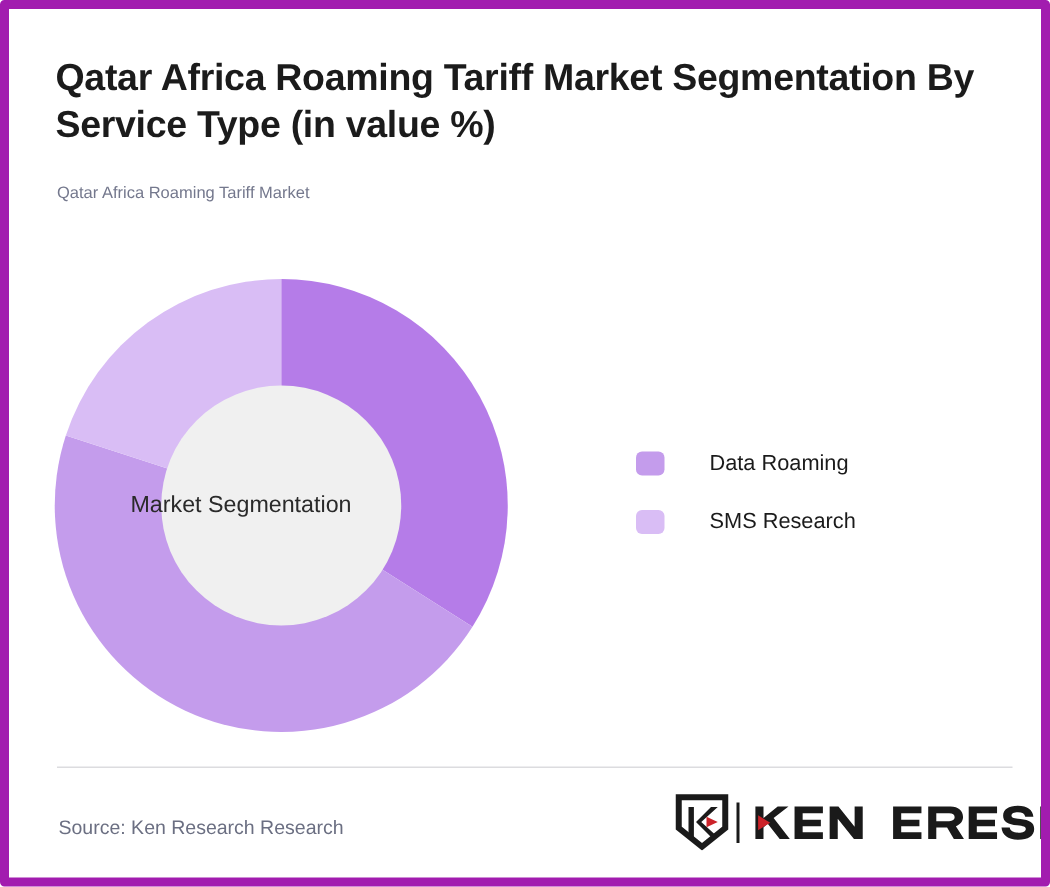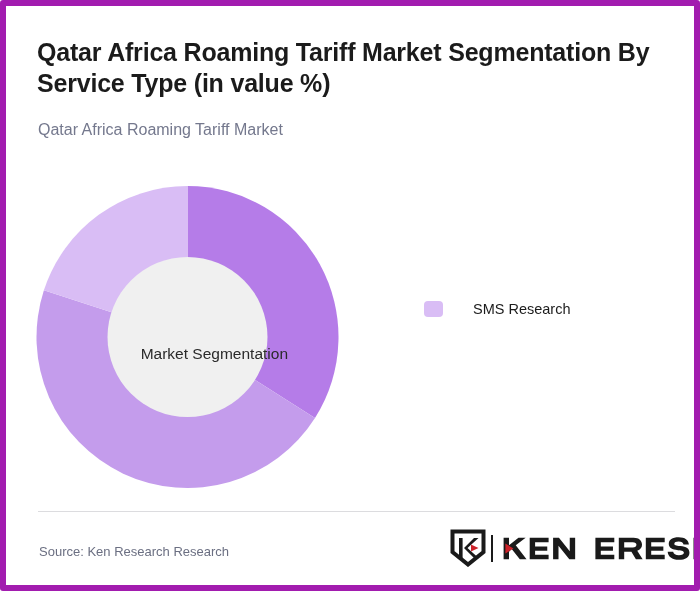--- a/index.html
+++ b/index.html
@@ -34,38 +34,38 @@
     color: #1b1b1b;
     letter-spacing: -0.2px;
   }
   .subtitle-block {
     position: absolute;
     left: 32px;
     top: 113px;
     width: 620px;
   }
   .subtitle {
-    font-size: 16px;
+    font-size: 11px;
     line-height: 21px;
     color: #74788d;
     white-space: nowrap;
   }
   .donut-svg {
     position: absolute;
     left: 20px;
     top: 170px;
     width: 325px;
     height: 325px;
   }
   .center-label {
     position: absolute;
     left: 81px;
-    top: 337px;
+    top: 320px;
     width: 201px;
-    text-align: right;
+    text-align: left;
     font-size: 15.5px;
     color: #2a2a2a;
     line-height: 22px;
   }
   .legend {
     position: absolute;
     left: 418px;
     top: 283px;
   }
   .legend-row {
@@ -143,20 +143,24 @@
         <path d="M 161.5 161 L 288.99351675080425 241.90984604182853 A 151 151 0 0 1 17.89046603943183 114.3384338493829 Z" fill="#c49cec"></path>
         <path d="M 161.5 161 L 17.89046603943183 114.3384338493829 A 151 151 0 0 1 161.49999999999997 10 Z" fill="#d9bdf5"></path>
       </g>
     <circle cx="161.5" cy="161" r="80" fill="#f0f0f0"></circle>
   </svg>
 
   <div class="center-label">Market Segmentation</div>
 
   <div class="legend" id="legend">
       <div class="legend-row">
+        <span class="legend-swatch" style="background: rgb(196, 156, 236);"></span>
+        <span class="legend-label">Data Roaming</span>
+      </div>
+      <div class="legend-row">
         <span class="legend-swatch" style="background: rgb(217, 189, 245);"></span>
         <span class="legend-label">SMS Research</span>
       </div>
     </div>
 
   <div class="footer-divider"></div>
 
   <div class="source-text">Source: Ken Research Research</div>
 
   <div class="logo">

